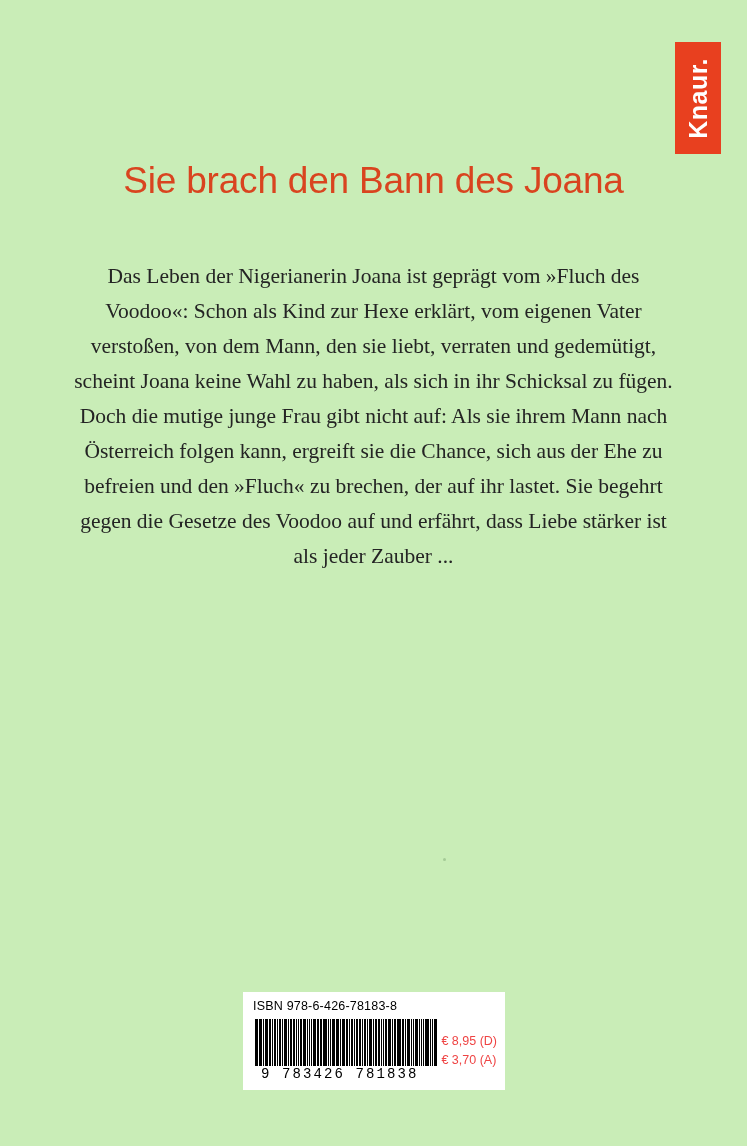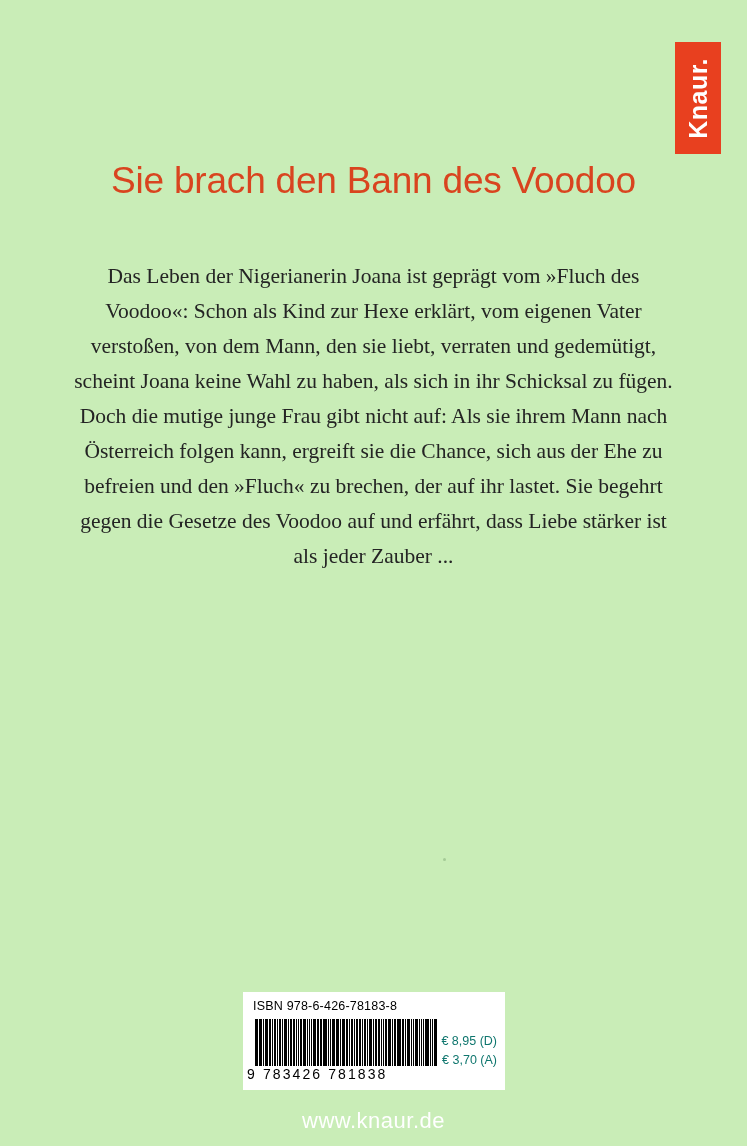--- a/index.html
+++ b/index.html
@@ -101,35 +101,35 @@
   }
   .bars span {
     display: block;
     height: 47px;
     background: #000000;
     margin-right: 1px;
   }
   .barnum {
     position: absolute;
     top: 74px;
-    left: 4px;
+    left: 18px;
     width: 190px;
-    font-family: Liberation Sans, sans-serif;
+    font-family: Liberation Mono, monospace;
     font-size: 14px;
     letter-spacing: 2.1px;
     color: #000000;
   }
   .price-lines {
     position: absolute;
     right: 8px;
     top: 40px;
-    text-align: right;
+    text-align: left;
     font-family: "Liberation Sans", sans-serif;
     font-size: 12.5px;
-    color: #0f766e;
+    color: #ef4444;
     line-height: 19px;
   }
   
   .footer-url {
     position: absolute;
     left: 0;
     bottom: 12px;
     width: 747px;
     text-align: center;
     color: #ffffff;
@@ -147,21 +147,21 @@
 </style>
 </head>
 <body>
 
 <div class="cover">
 
   <div class="logo-box">
     <span class="logo-text">Knaur.</span>
   </div>
 
-  <div class="headline">Sie brach den Bann des Voodoo</div>
+  <div class="headline">Sie brach den Bann des Joana</div>
 
   <div class="blurb">
     <p>Das Leben der Nigerianerin Joana ist geprägt vom »Fluch des Voodoo«: Schon als Kind zur Hexe erklärt, vom eigenen Vater verstoßen, von dem Mann, den sie liebt, verraten und gedemütigt, scheint Joana keine Wahl zu haben, als sich in ihr Schicksal zu fügen. Doch die mutige junge Frau gibt nicht auf: Als sie ihrem Mann nach Österreich folgen kann, ergreift sie die Chance, sich aus der Ehe zu befreien und den »Fluch« zu brechen, der auf ihr lastet. Sie begehrt gegen die Gesetze des Voodoo auf und erfährt, dass Liebe stärker ist als jeder Zauber ...</p>
   </div>
 
   <div class="noise-dot" style="left:443px; top:858px;"></div>
 
   <div class="barcode-area">
     <div class="isbn-text">ISBN 978-6-426-78183-8</div>
     <div class="bars">
@@ -234,15 +234,14 @@
       <span style="width:2px"></span>
         <span style="width:3px"></span>
     </div>
     <div class="barnum">9 783426 781838</div>
     <div class="price-lines">
       <div>€ 8,95 (D)</div>
       <div>€ 3,70 (A)</div>
     </div>
   </div>
 
-  <div class="footer-url">www.knaur.de</div>
 
 </div>
 
 </body></html>

